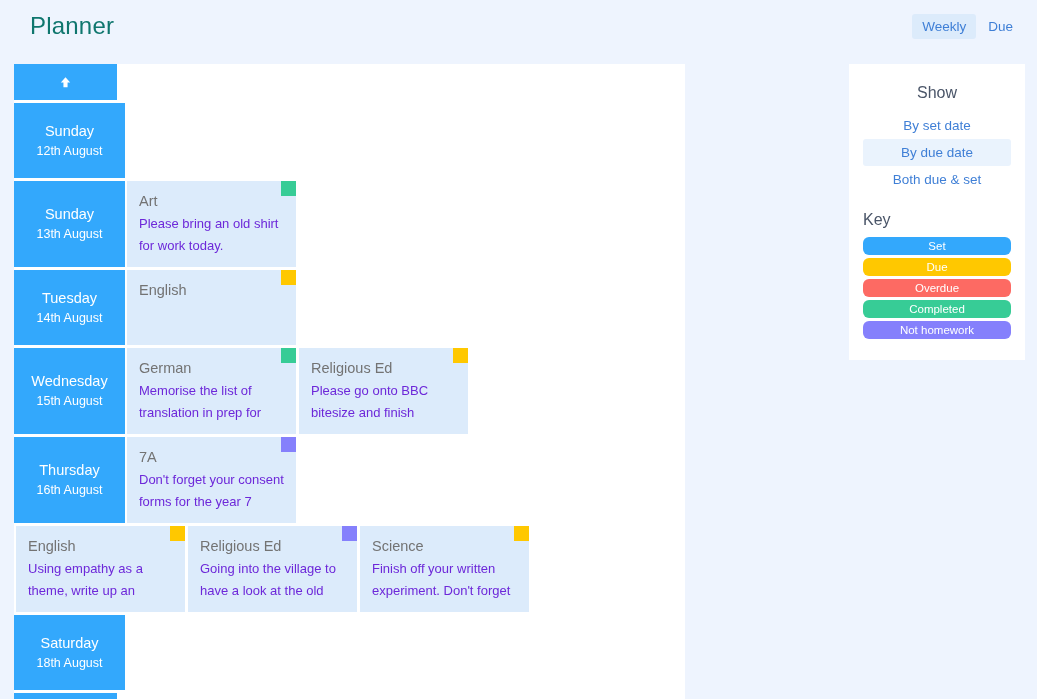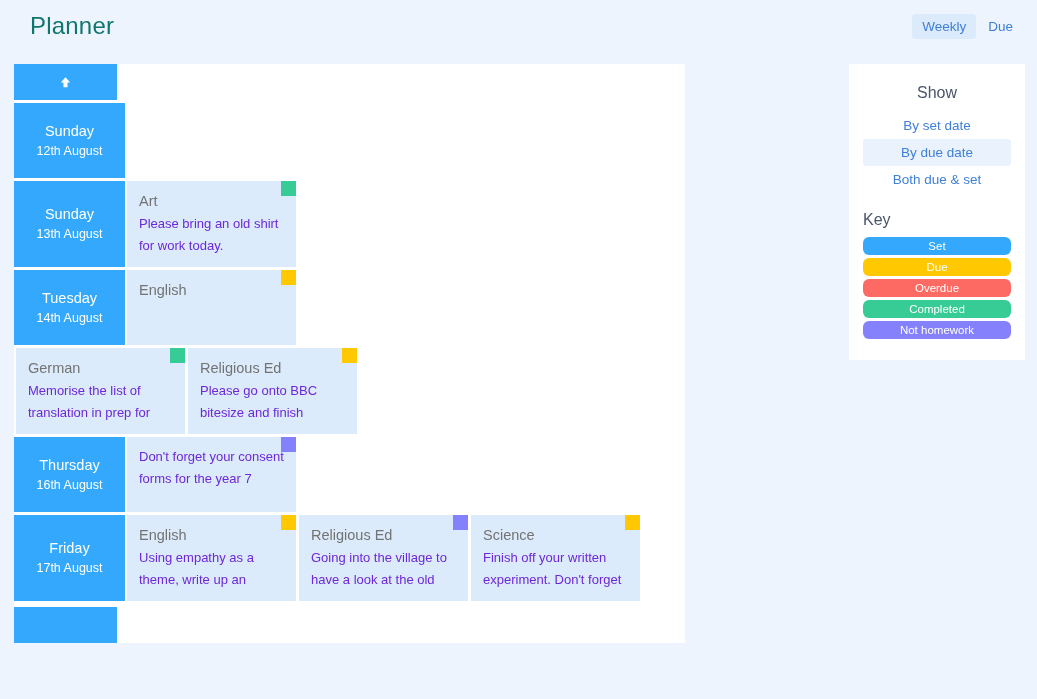--- a/index.html
+++ b/index.html
@@ -249,20 +249,24 @@
     </div>
     <div class="cards">
       <div class="card">
         <div class="card-flag" style="background-color: rgb(255, 200, 0);"></div>
         <div class="card-title">English</div>
       </div>
     </div>
   </div>
 
   <div class="row day-row">
+    <div class="day-cell">
+      <div class="day-name">Wednesday</div>
+      <div class="day-date">15th August</div>
+    </div>
     <div class="cards">
       <div class="card">
         <div class="card-flag" style="background-color: rgb(55, 204, 150);"></div>
         <div class="card-title">German</div>
         <div class="card-body">Memorise the list of translation in prep for next</div>
       </div>
       <div class="card">
         <div class="card-flag" style="background-color: rgb(255, 200, 0);"></div>
         <div class="card-title">Religious Ed</div>
         <div class="card-body">Please go onto BBC bitesize and finish watching those</div>
@@ -271,50 +275,51 @@
   </div>
 
   <div class="row day-row">
     <div class="day-cell">
       <div class="day-name">Thursday</div>
       <div class="day-date">16th August</div>
     </div>
     <div class="cards">
       <div class="card">
         <div class="card-flag" style="background-color: rgb(133, 128, 252);"></div>
+        <div class="card-title">7A</div>
         <div class="card-body">Don't forget your consent forms for the year 7 school</div>
       </div>
     </div>
   </div>
 
   <div class="row day-row">
-    <div class="day-cell">
-      <div class="day-name">Friday</div>
-      <div class="day-date">17th August</div>
-    </div>
     <div class="cards">
       <div class="card">
         <div class="card-flag" style="background-color: rgb(255, 200, 0);"></div>
         <div class="card-title">English</div>
         <div class="card-body">Using empathy as a theme, write up an analysis of each</div>
       </div>
       <div class="card">
         <div class="card-flag" style="background-color: rgb(133, 128, 252);"></div>
         <div class="card-title">Religious Ed</div>
         <div class="card-body">Going into the village to have a look at the old church and</div>
       </div>
       <div class="card">
         <div class="card-flag" style="background-color: rgb(255, 200, 0);"></div>
         <div class="card-title">Science</div>
         <div class="card-body">Finish off your written experiment. Don't forget to</div>
       </div>
     </div>
   </div>
 
   <div class="row day-row">
+    <div class="day-cell">
+      <div class="day-name">Saturday</div>
+      <div class="day-date">18th August</div>
+    </div>
     <div class="cards"></div>
   </div>
 
   <div class="row nav-row bottom">
     <div class="nav-btn">
       
     </div>
   </div>
 
 </div>

